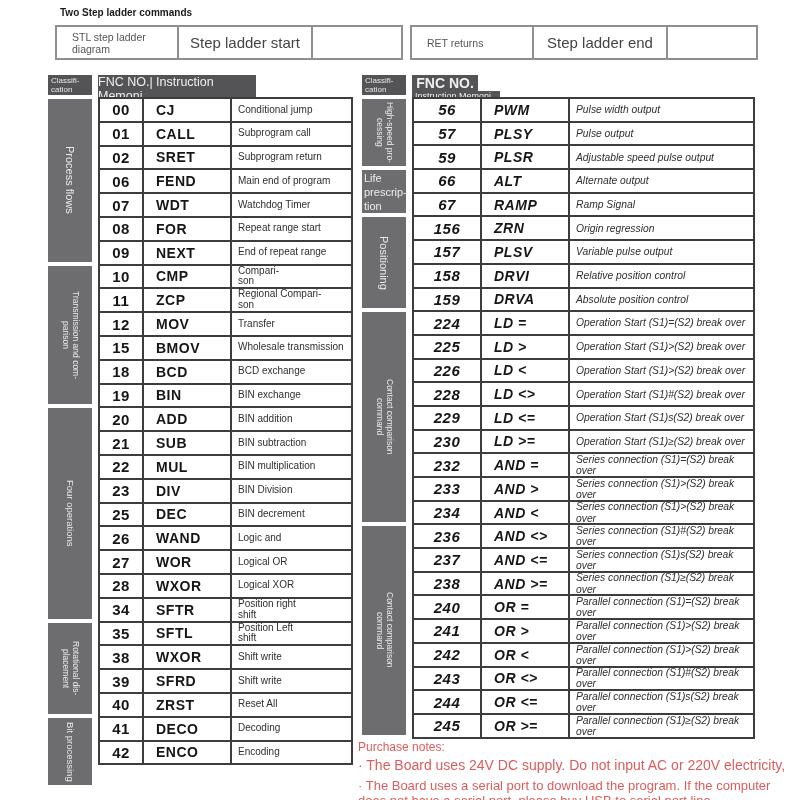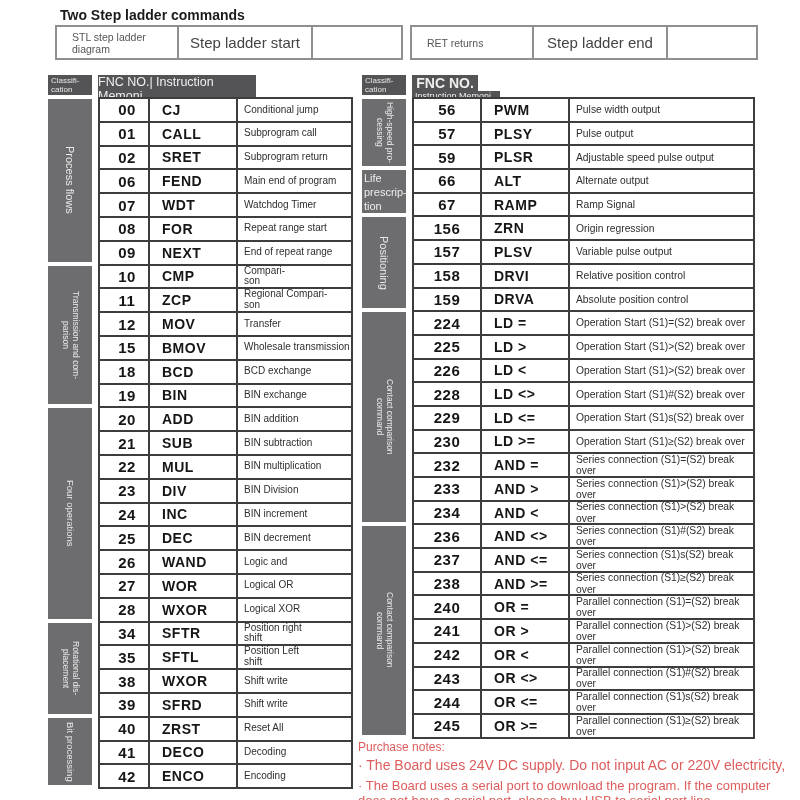--- a/index.html
+++ b/index.html
@@ -1,19 +1,19 @@
 <!DOCTYPE html>
 <html style="--header-bg: #545457; --sidebar-bg: #6d6d70; --grid-border: #3d3d3d; --box-border: #8f8f8f; --note-red: #dd5c5c;"><head>
 <meta charset="utf-8">
 <style>
   * { box-sizing: border-box; margin: 0; padding: 0; }
   html, body { width: 800px; height: 800px; background: #fff; font-family: "Liberation Sans", sans-serif; }
   .page { position: relative; width: 800px; height: 800px; background: #fff; overflow: hidden; }
 
-  .title { position: absolute; left: 60px; top: 7px; font-size: 14px; font-weight: 600; color: #1b1b1b; }
+  .title { position: absolute; left: 60px; top: 7px; font-size: 10px; font-weight: 600; color: #1b1b1b; }
 
   
   .tbox { position: absolute; top: 25px; height: 35px; width: 348px; border: 2px solid var(--box-border); display: flex; background: #fff; }
   .tbox-left { left: 55px; }
   .tbox-right { left: 410px; }
   .tcell { display: flex; align-items: center; height: 100%; }
   .tc1 { width: 122px; border-right: 2px solid var(--box-border); padding-left: 15px; font-size: 10.5px; color: #555; }
   .tc2 { width: 134px; border-right: 2px solid var(--box-border); justify-content: center; font-size: 15px; color: #444; }
   .tc3 { flex: 1; }
 
@@ -37,26 +37,26 @@
   .hcmd { flex: 1; font-size: 9px; padding-left: 6px; white-space: pre-line; line-height: 1.1; }
   .hno { width: 66px; margin-right: 2px; font-size: 14px; font-weight: bold; justify-content: center; }
   .hmn { width: 88px; margin-right: 2px; font-size: 9px; padding-left: 3px; text-align: right; }
 
   .grid { border: 2px solid var(--grid-border); border-bottom: none; background: #fff; }
   .trow { display: flex; border-bottom: 2px solid var(--grid-border); }
   .cell { display: flex; align-items: center; overflow: hidden; }
   .cno { justify-content: center; font-weight: bold; font-size: 15px; color: #161616; letter-spacing: 0.5px; }
   .cmn { border-left: 2px solid var(--grid-border); border-right: 2px solid var(--grid-border); padding-left: 12px; font-weight: bold; font-size: 14px; color: #161616; letter-spacing: 0.5px; }
   .ccmd { flex: 1; padding-left: 6px; font-size: 10px; color: #2e2e2e; line-height: 1.08; white-space: pre-line; }
-  .ctable-left .cno { width: 42px; margin-left: 6px; }
+  .ctable-left .cno { width: 42px; }
   .ctable-left .cmn { width: 90px; }
   .ctable-left .trow { height: 23.8px; }
   .ctable-right .cno { width: 66px; }
   .ctable-right .cmn { width: 90px; }
-  .ctable-right .trow { height: 23.7px; }
+  .ctable-right .trow { height: 23.7px; font-style: italic; }
   .ctable-right .ccmd { font-size: 10.3px; }
 
   
   .notes { position: absolute; left: 358px; top: 740px; color: var(--note-red); }
   .notes-title { font-size: 12px; margin-bottom: 3px; }
   .notes-l1 { font-size: 14px; margin-bottom: 5px; }
   .notes-l2 { font-size: 13px; }
 </style>
 </head>
 <body>
@@ -198,25 +198,20 @@
             </div>
             <div class="trow">
               <div class="cell cno">22</div>
               <div class="cell cmn">MUL</div>
               <div class="cell ccmd">BIN multiplication</div>
             </div>
             <div class="trow">
               <div class="cell cno">23</div>
               <div class="cell cmn">DIV</div>
               <div class="cell ccmd">BIN Division</div>
-            </div>
-            <div class="trow">
-              <div class="cell cno">24</div>
-              <div class="cell cmn">INC</div>
-              <div class="cell ccmd">BIN increment</div>
             </div>
             <div class="trow">
               <div class="cell cno">25</div>
               <div class="cell cmn">DEC</div>
               <div class="cell ccmd">BIN decrement</div>
             </div>
             <div class="trow">
               <div class="cell cno">26</div>
               <div class="cell cmn">WAND</div>
               <div class="cell ccmd">Logic and</div>

